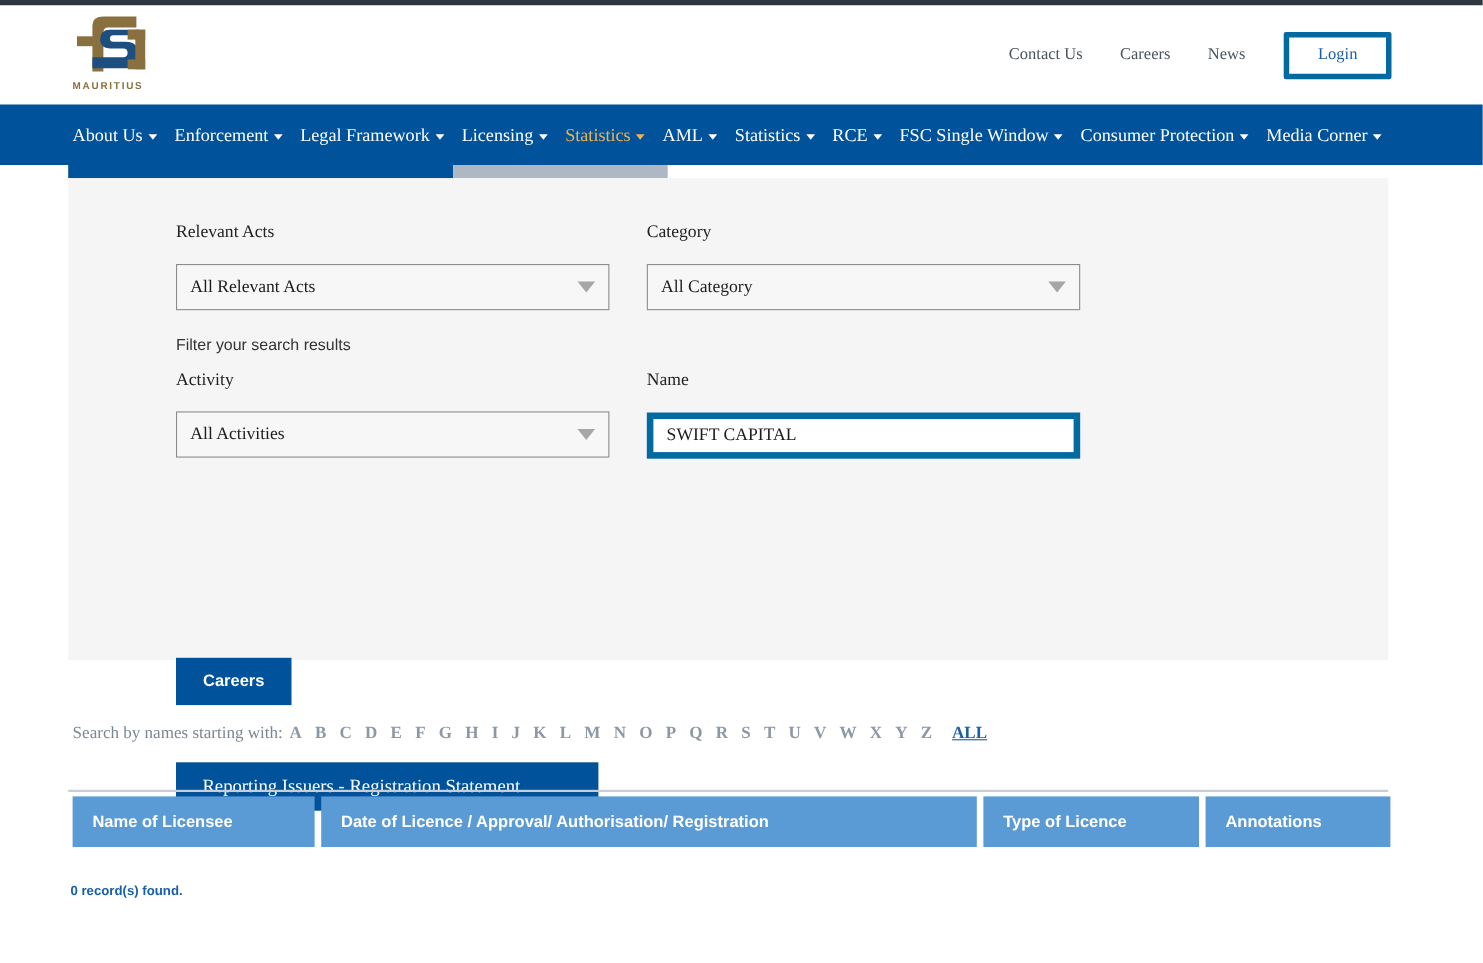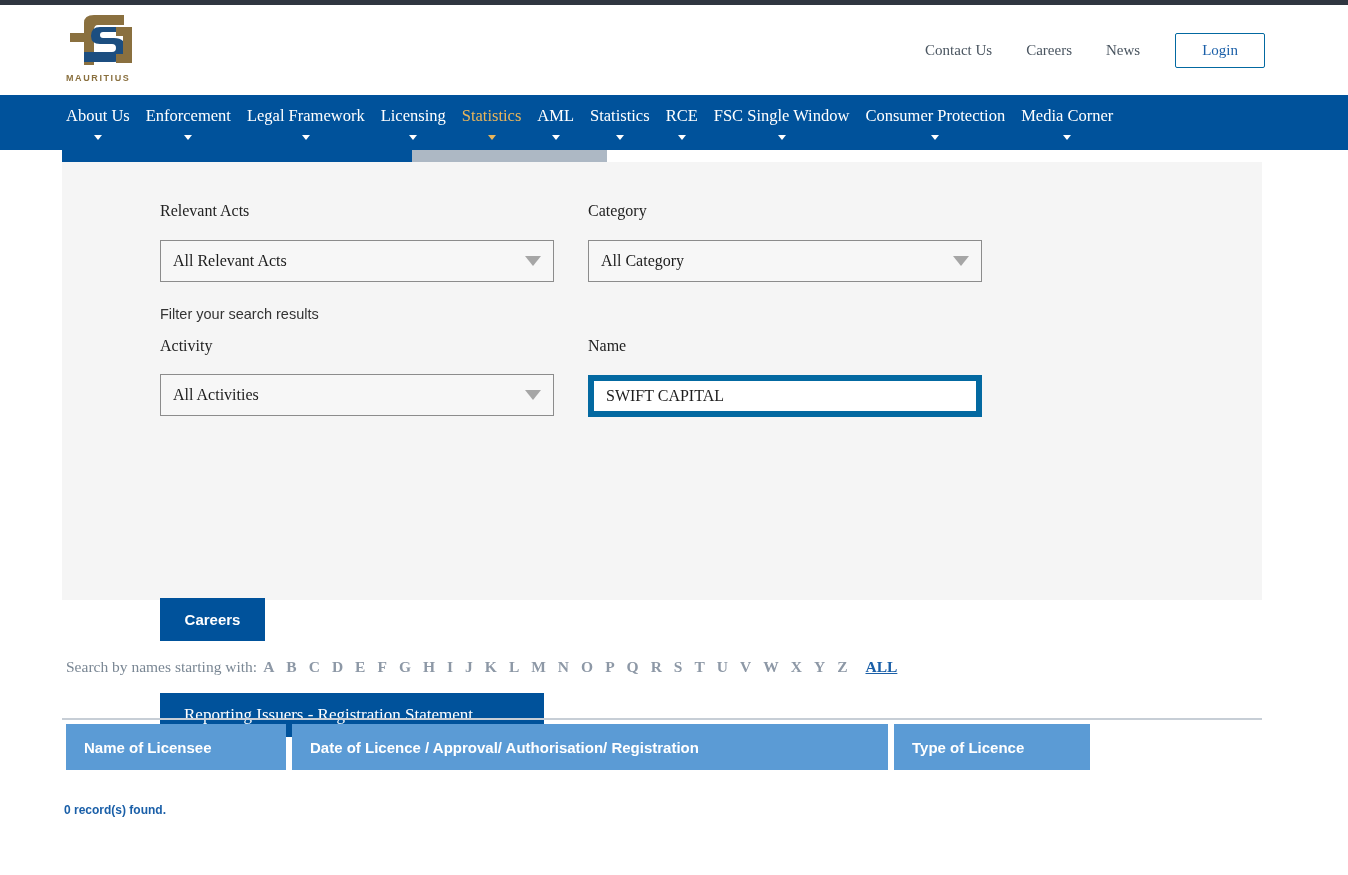--- a/index.html
+++ b/index.html
@@ -36,39 +36,39 @@
     position:absolute; right:0; top:0; height:90px;
     display:flex; align-items:center; gap:0px;
   }
   .header-link {
     font-family:"Liberation Serif", serif;
     font-size:15px; color:#4a5560; text-decoration:none;
     padding:0 17px; cursor:pointer; white-space:nowrap;
   }
   .login-btn {
     margin-left:18px; margin-right:83px;
-    border:1px solid #0369a1; border-radius:2px;
+    border:5px solid #0369a1; border-radius:2px;
     background:#fff; color:#1a5fa8;
     font-family:"Liberation Serif", serif; font-size:15px;
     padding:8px 26px; cursor:pointer; white-space:nowrap;
   }
 
   
   .mainnav {
     position:absolute; left:0; top:95px; width:1348px; height:55px;
     background:#00529b;
     display:flex; align-items:center; padding-left:66px;
   }
   .nav-item {
     display:flex; align-items:center; gap:5px;
     color:#ffffff;
     font-family:"Liberation Serif", serif;
     font-size:16.5px;
     margin-right:16px;
-    cursor:pointer; white-space:nowrap;flex-direction:column;
+    cursor:pointer; white-space:nowrap;
   }
   .nav-item.active { color:#e8b55b; }
   .caret {
     width:0;height:0;border-left:4.5px solid transparent;
     border-right:4.5px solid transparent;border-top:5px solid #ffffff;
     margin-top:4px;
   }
   .nav-item.active .caret { border-top-color:#e8b55b; }
 
   
@@ -312,17 +312,18 @@
     <a class="alpha-letter">Z</a>
     <a class="alpha-all">ALL</a>
   </div>
 
   <div class="table-rule"></div>
 
   <div class="thead">
     <div class="th th-1">Name of Licensee</div>
     <div class="th th-2">Date of Licence / Approval/ Authorisation/ Registration</div>
     <div class="th th-3">Type of Licence</div>
+    <div class="th th-4">Annotations</div>
   </div>
 
   <div class="records">0 record(s) found.</div>
 
 </div>
 
 </body></html>

